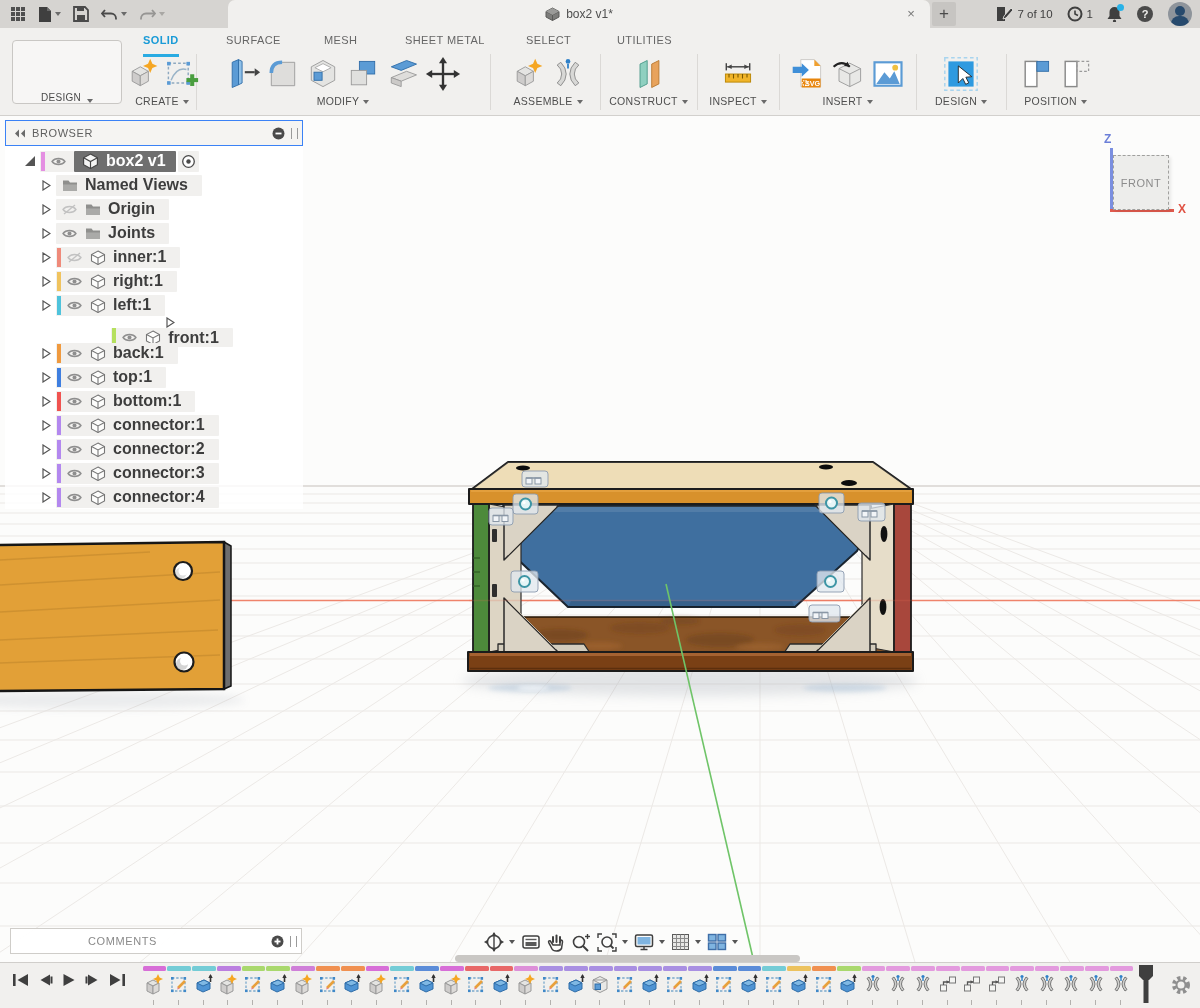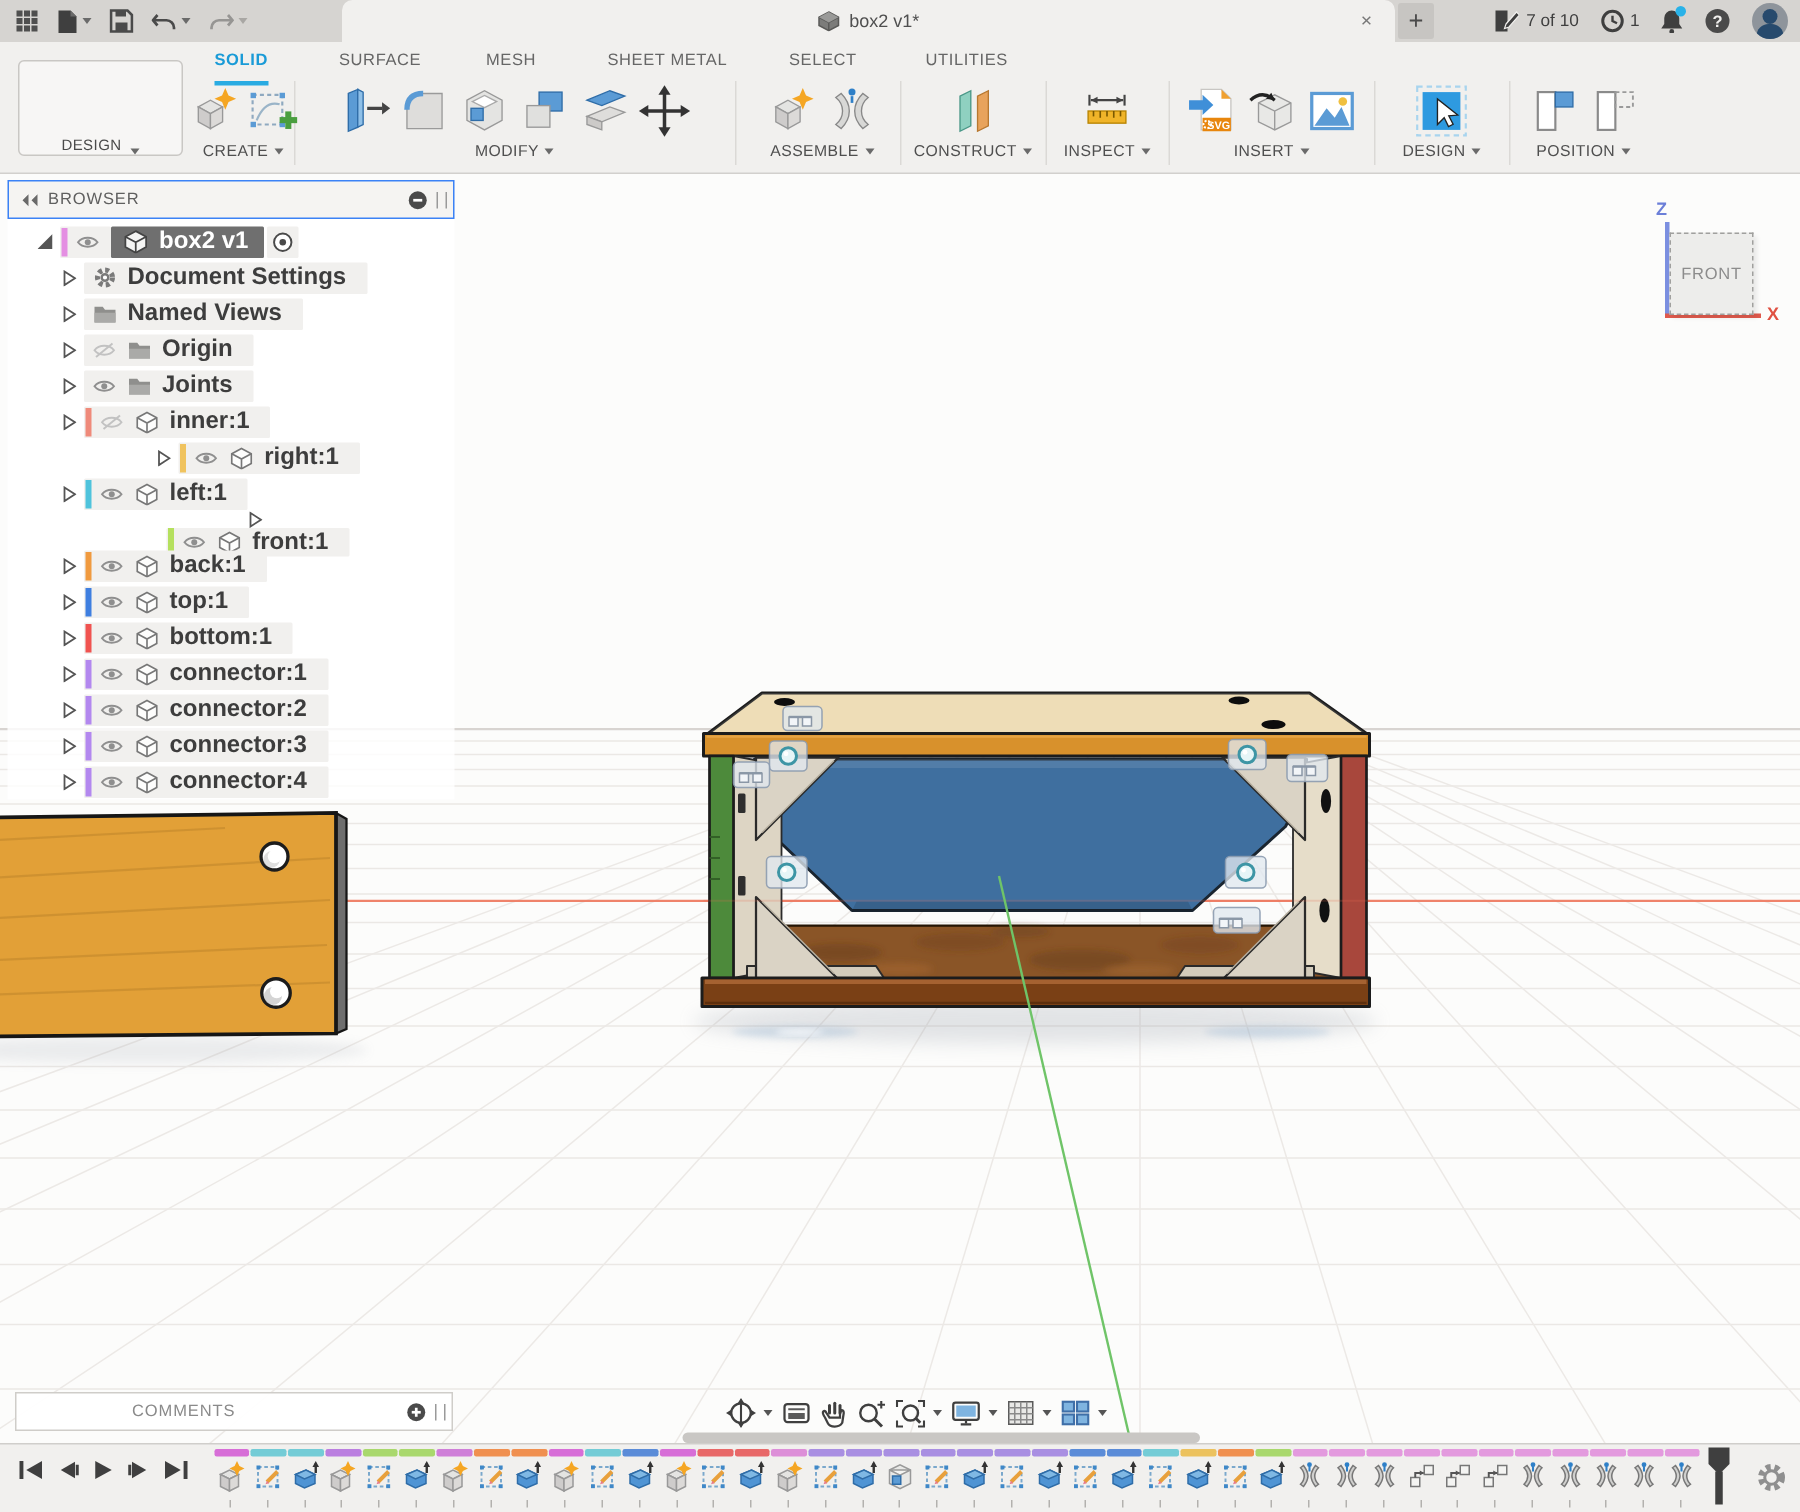--- a/index.html
+++ b/index.html
@@ -634,105 +634,90 @@
       </span>
     </div>
     <div id="browser-list">
         <div class="brow" style="padding-left: 36px;">
           <svg class="tri" viewBox="0 0 10 11">
             <path d="M2 1 L9 5.5 L2 10 Z" fill="#fff" stroke="#555" stroke-width="1.2"></path>
           </svg>
           <span class="chip">
             <span style="width:2px"></span>
             <span style="display:flex">
-              <svg width="16" height="16" class="bico">
-                <circle cx="8" cy="8" r="5" fill="none" stroke="#7a7a7a" stroke-width="3.4" stroke-dasharray="2.6 2.1"></circle>
-                <circle cx="8" cy="8" r="2.2" fill="#fff" stroke="#7a7a7a" stroke-width="1.6"></circle>
-              </svg>
-            </span>
-            <span class="blab">Document Settings</span>
+              <svg width="16" height="13" class="bico">
+                <path d="M1 1.5 h5.5 l1.5 2 H15 V12 H1 Z" fill="#8f8f8d"></path>
+                <path d="M1 5.5 H15 V12 H1 Z" fill="#aaaaa8"></path>
+              </svg>
+            </span>
+            <span class="blab">Named Views</span>
           </span>
         </div>
         <div class="brow" style="padding-left: 36px;">
           <svg class="tri" viewBox="0 0 10 11">
             <path d="M2 1 L9 5.5 L2 10 Z" fill="#fff" stroke="#555" stroke-width="1.2"></path>
           </svg>
           <span class="chip">
-            <span style="width:2px"></span>
+            <span style="display:flex">
+              <svg class="beye" viewBox="0 0 15 11">
+                <path d="M1 5.5 C4 1.5 11 1.5 14 5.5 C11 9.5 4 9.5 1 5.5 Z" fill="none" stroke="#c2c2c2" stroke-width="1.3"></path>
+                <line x1="2" y1="10" x2="13" y2="1" stroke="#c2c2c2" stroke-width="1.3"></line>
+              </svg>
+            </span>
             <span style="display:flex">
               <svg width="16" height="13" class="bico">
                 <path d="M1 1.5 h5.5 l1.5 2 H15 V12 H1 Z" fill="#8f8f8d"></path>
                 <path d="M1 5.5 H15 V12 H1 Z" fill="#aaaaa8"></path>
               </svg>
             </span>
-            <span class="blab">Named Views</span>
+            <span class="blab">Origin</span>
           </span>
         </div>
         <div class="brow" style="padding-left: 36px;">
           <svg class="tri" viewBox="0 0 10 11">
             <path d="M2 1 L9 5.5 L2 10 Z" fill="#fff" stroke="#555" stroke-width="1.2"></path>
           </svg>
           <span class="chip">
             <span style="display:flex">
               <svg class="beye" viewBox="0 0 15 11">
-                <path d="M1 5.5 C4 1.5 11 1.5 14 5.5 C11 9.5 4 9.5 1 5.5 Z" fill="none" stroke="#c2c2c2" stroke-width="1.3"></path>
-                <line x1="2" y1="10" x2="13" y2="1" stroke="#c2c2c2" stroke-width="1.3"></line>
+                <path d="M1 5.5 C4 1.5 11 1.5 14 5.5 C11 9.5 4 9.5 1 5.5 Z" fill="none" stroke="#8f8f8f" stroke-width="1.3"></path>
+                <circle cx="7.5" cy="5.5" r="2" fill="#8f8f8f"></circle>
               </svg>
             </span>
             <span style="display:flex">
               <svg width="16" height="13" class="bico">
                 <path d="M1 1.5 h5.5 l1.5 2 H15 V12 H1 Z" fill="#8f8f8d"></path>
                 <path d="M1 5.5 H15 V12 H1 Z" fill="#aaaaa8"></path>
               </svg>
             </span>
-            <span class="blab">Origin</span>
+            <span class="blab">Joints</span>
           </span>
         </div>
         <div class="brow" style="padding-left: 36px;">
           <svg class="tri" viewBox="0 0 10 11">
             <path d="M2 1 L9 5.5 L2 10 Z" fill="#fff" stroke="#555" stroke-width="1.2"></path>
           </svg>
           <span class="chip">
-            <span style="display:flex">
-              <svg class="beye" viewBox="0 0 15 11">
-                <path d="M1 5.5 C4 1.5 11 1.5 14 5.5 C11 9.5 4 9.5 1 5.5 Z" fill="none" stroke="#8f8f8f" stroke-width="1.3"></path>
-                <circle cx="7.5" cy="5.5" r="2" fill="#8f8f8f"></circle>
-              </svg>
-            </span>
-            <span style="display:flex">
-              <svg width="16" height="13" class="bico">
-                <path d="M1 1.5 h5.5 l1.5 2 H15 V12 H1 Z" fill="#8f8f8d"></path>
-                <path d="M1 5.5 H15 V12 H1 Z" fill="#aaaaa8"></path>
-              </svg>
-            </span>
-            <span class="blab">Joints</span>
-          </span>
-        </div>
-        <div class="brow" style="padding-left: 36px;">
-          <svg class="tri" viewBox="0 0 10 11">
-            <path d="M2 1 L9 5.5 L2 10 Z" fill="#fff" stroke="#555" stroke-width="1.2"></path>
-          </svg>
-          <span class="chip">
             <span class="cbar" style="background:#ef8a7a"></span>
             <span style="display:flex">
               <svg class="beye" viewBox="0 0 15 11">
                 <path d="M1 5.5 C4 1.5 11 1.5 14 5.5 C11 9.5 4 9.5 1 5.5 Z" fill="none" stroke="#c2c2c2" stroke-width="1.3"></path>
                 <line x1="2" y1="10" x2="13" y2="1" stroke="#c2c2c2" stroke-width="1.3"></line>
               </svg>
             </span>
             <span style="display:flex">
               <svg width="16" height="15" viewBox="0 0 16 15" class="bico">
                 <path d="M8 1 L14.5 4.5 V11 L8 14.5 L1.5 11 V4.5 Z" fill="#fdfdfc" stroke="#777" stroke-width="1.1"></path>
                 <path d="M1.5 4.5 L8 8 L14.5 4.5 M8 8 V14.5" stroke="#777" fill="none" stroke-width="1.1"></path>
               </svg>
             </span>
             <span class="blab">inner:1</span>
           </span>
         </div>
-        <div class="brow" style="padding-left: 36px; justify-content: center;">
+        <div class="brow" style="padding-left: 36px;">
           <svg class="tri" viewBox="0 0 10 11">
             <path d="M2 1 L9 5.5 L2 10 Z" fill="#fff" stroke="#555" stroke-width="1.2"></path>
           </svg>
           <span class="chip">
             <span class="cbar" style="background:#f0c35e"></span>
             <span style="display:flex">
               <svg class="beye" viewBox="0 0 15 11">
                 <path d="M1 5.5 C4 1.5 11 1.5 14 5.5 C11 9.5 4 9.5 1 5.5 Z" fill="none" stroke="#8f8f8f" stroke-width="1.3"></path>
                 <circle cx="7.5" cy="5.5" r="2" fill="#8f8f8f"></circle>
               </svg>

